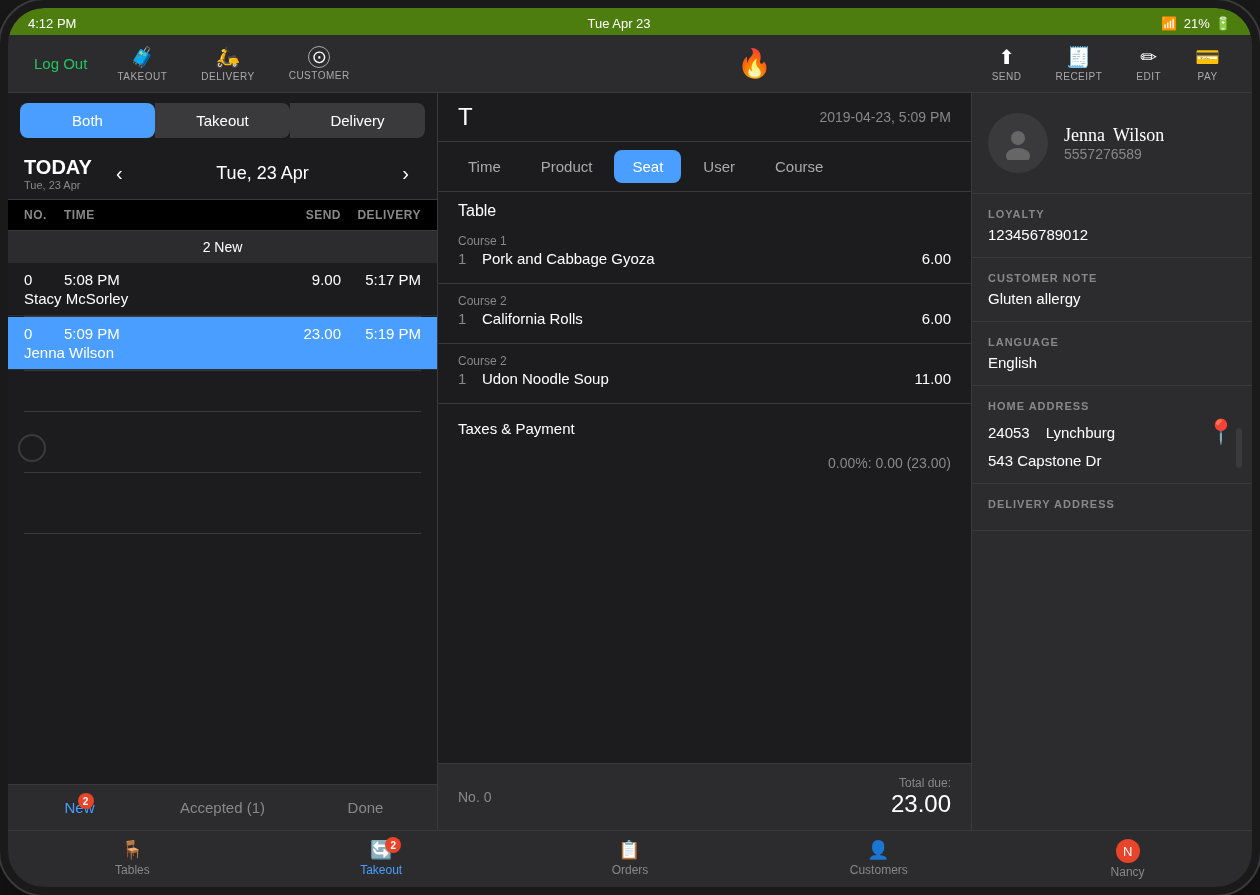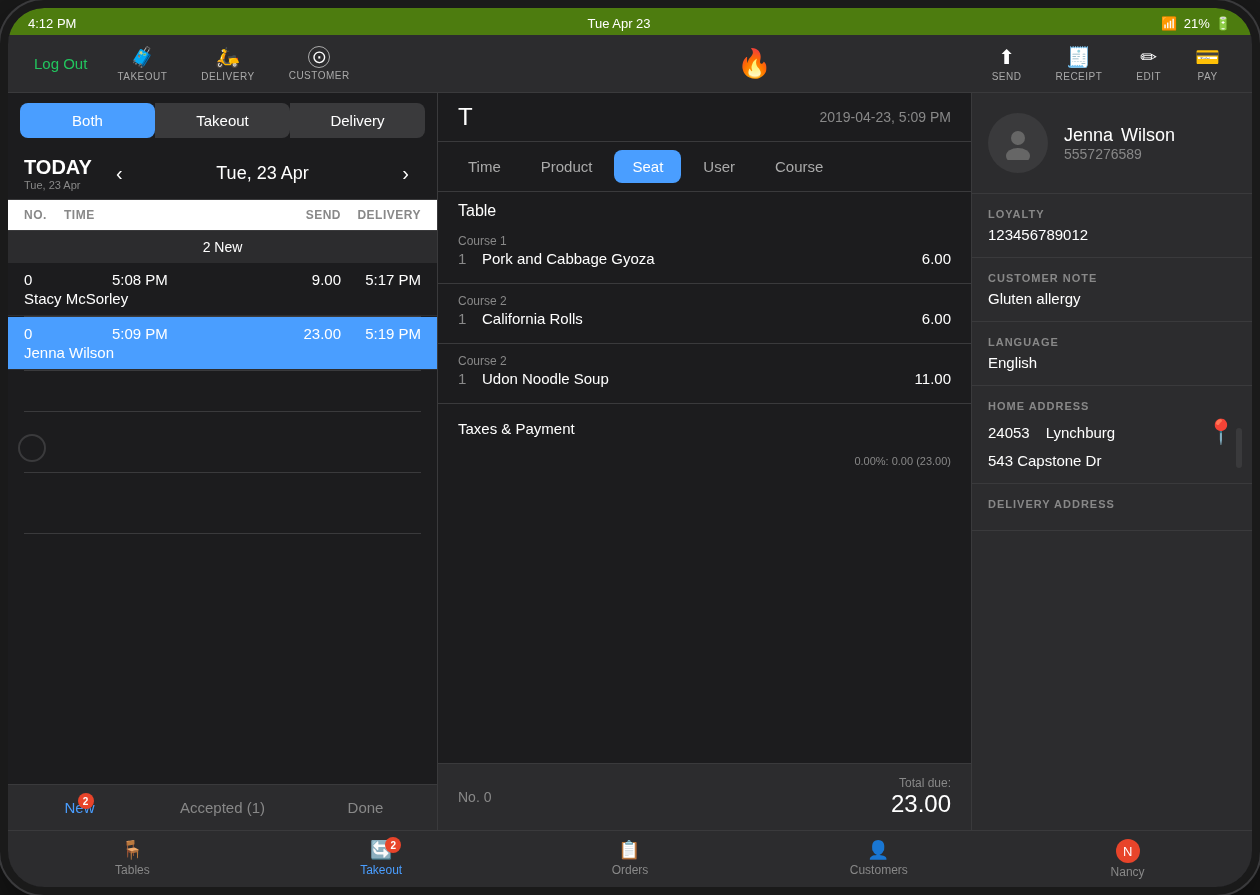--- a/index.html
+++ b/index.html
@@ -144,21 +144,21 @@
       width: 80px;
     }
     .date-today-label { font-size: 20px; font-weight: 700; color: #fff; }
     .date-today-sub { font-size: 11px; color: #888; }
     .date-arrow { color: #fff; font-size: 20px; cursor: pointer; padding: 0 12px; }
     .date-current { font-size: 18px; color: #fff; font-weight: 500; flex: 1; text-align: center; }
     
     .table-header {
       display: flex;
       padding: 8px 16px;
-      background: #ffffff;
+      background: #000000;
       border-bottom: 1px solid #3a3a3c;
       flex-shrink: 0;
     }
     .table-header span { font-size: 12px; color: #888; font-weight: 600; letter-spacing: 0.5px; }
     .col-no { width: 40px; }
     .col-time { flex: 1; }
     .col-price { width: 80px; text-align: right; }
     .col-delivery { width: 80px; text-align: right; }
     
     .order-list {
@@ -177,21 +177,21 @@
       padding: 8px 16px;
       border-bottom: 1px solid #2c2c2e;
       cursor: pointer;
     }
     .order-row.selected { background: #4a9eff; }
     .order-row-top {
       display: flex;
       align-items: center;
     }
     .order-row .col-no { font-size: 15px; color: #fff; }
-    .order-row .col-time { font-size: 15px; color: #fff; margin-left: 48px; }
+    .order-row .col-time { font-size: 15px; color: #fff; }
     .order-row .col-price { font-size: 15px; color: #fff; text-align: right; }
     .order-row .col-delivery { font-size: 15px; color: #fff; text-align: right; }
     .order-row .customer-name { font-size: 15px; color: #fff; margin-top: 2px; }
     .order-row.selected .customer-name { color: #fff; }
     .divider-line {
       border: none;
       border-top: 1px solid #3a3a3c;
       margin: 0 16px;
     }
     
@@ -308,21 +308,21 @@
     }
     .item-left { display: flex; gap: 8px; align-items: center; }
     .item-qty { font-size: 15px; color: #888; width: 16px; }
     .item-name { font-size: 15px; color: #fff; }
     .item-price { font-size: 15px; color: #fff; }
     .section-divider { height: 1px; background: #3a3a3c; margin: 6px 0; }
     .taxes-section {
       padding: 10px 20px;
     }
     .taxes-label { font-size: 15px; color: #fff; }
-    .taxes-value { font-size: 11px; color: #888; text-align: right; padding: 8px 20px; }
+    .taxes-value { font-size: 14px; color: #888; text-align: right; padding: 8px 20px; }
     
     .order-footer {
       display: flex;
       justify-content: space-between;
       align-items: center;
       padding: 12px 20px;
       border-top: 1px solid #3a3a3c;
       background: #2c2c2e;
       flex-shrink: 0;
     }
@@ -357,20 +357,21 @@
       font-size: 28px;
       color: #666;
       flex-shrink: 0;
     }
     .customer-info { flex: 1; }
     .customer-name-display { display: flex; gap: 8px; }
     .customer-fname, .customer-lname {
       font-size: 18px;
       color: #fff;
       font-weight: 400;
+      font-family: Liberation Serif, serif;
     }
     .customer-phone { font-size: 14px; color: #888; }
     .info-section {
       padding: 14px 16px;
       border-bottom: 1px solid #3a3a3c;
     }
     .info-section-label {
       font-size: 11px;
       color: #888;
       letter-spacing: 1px;

